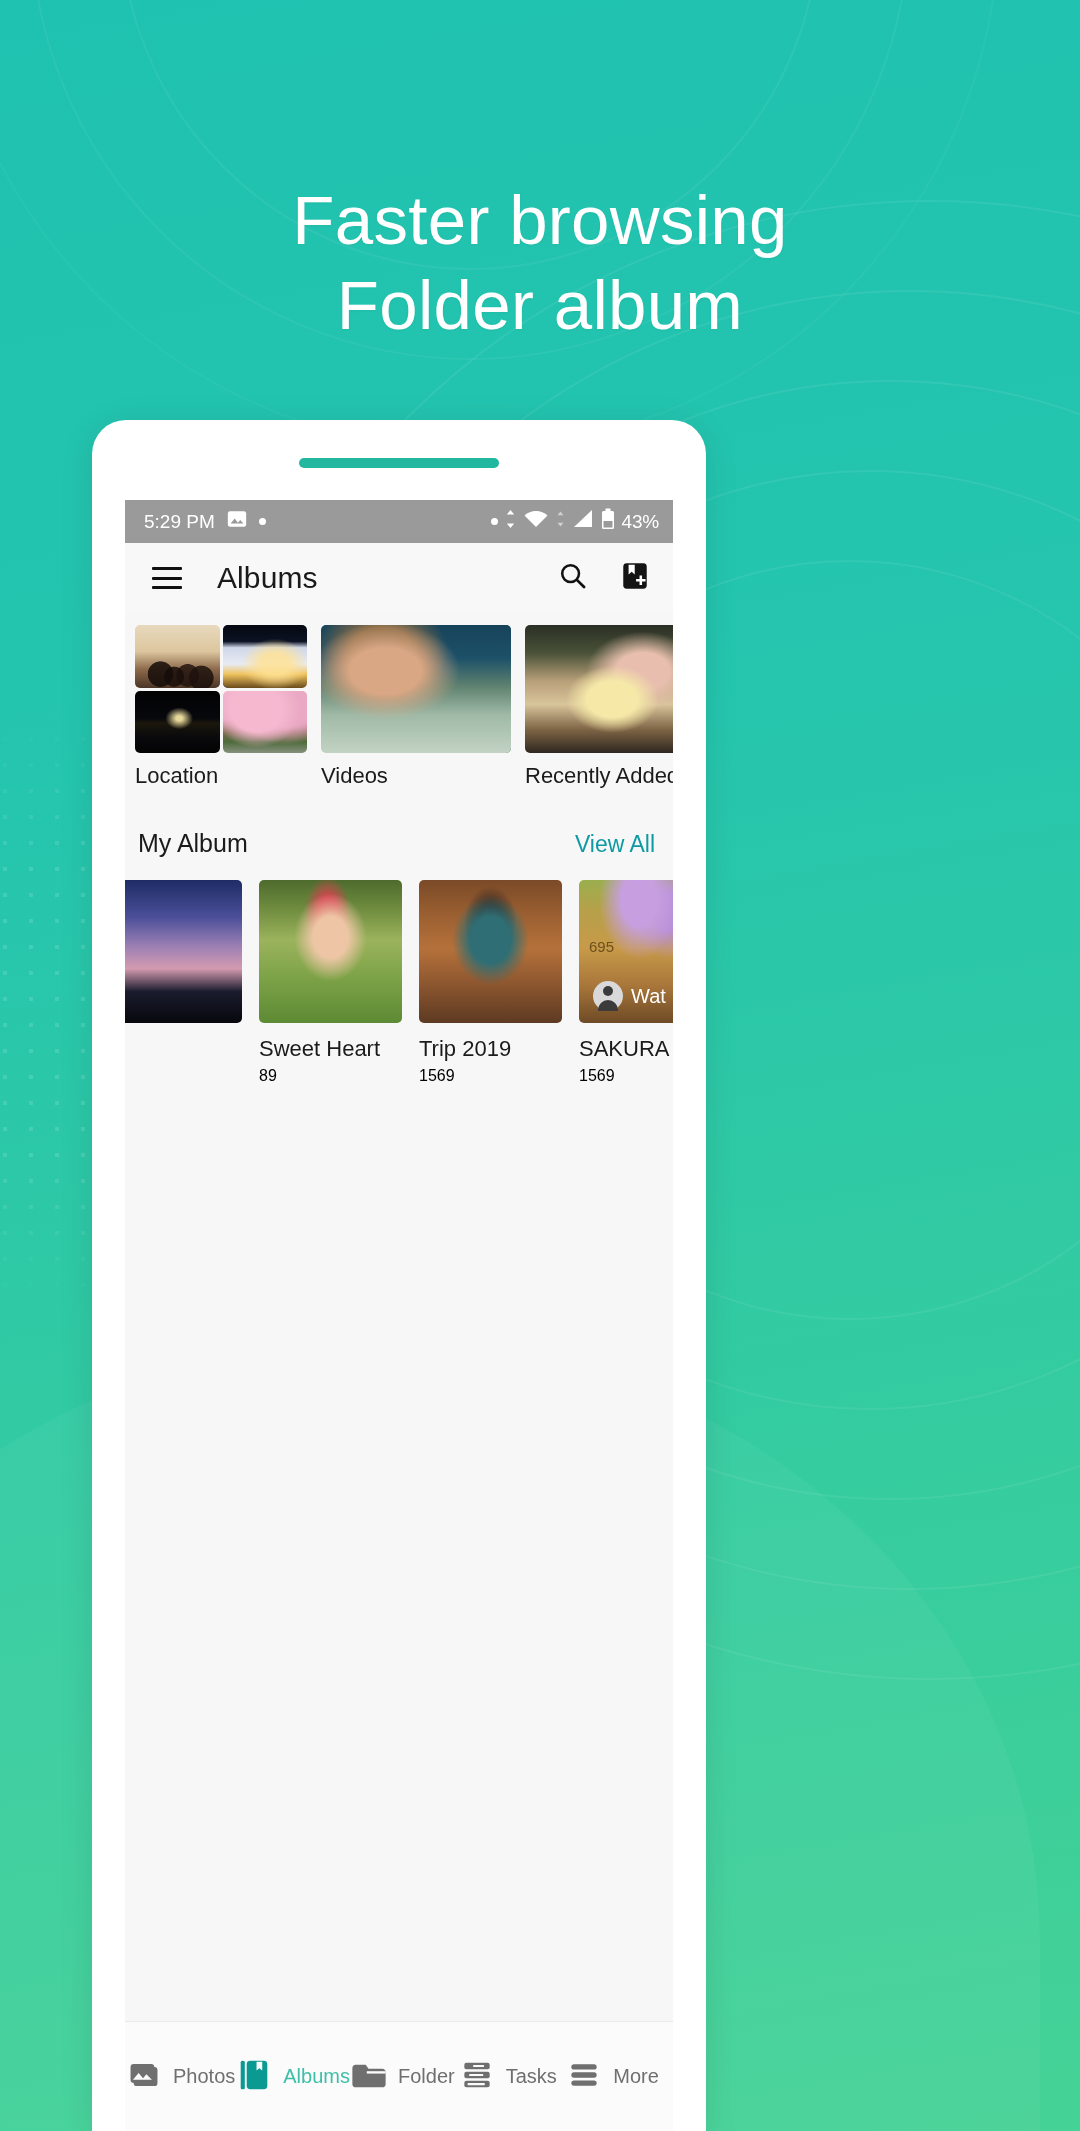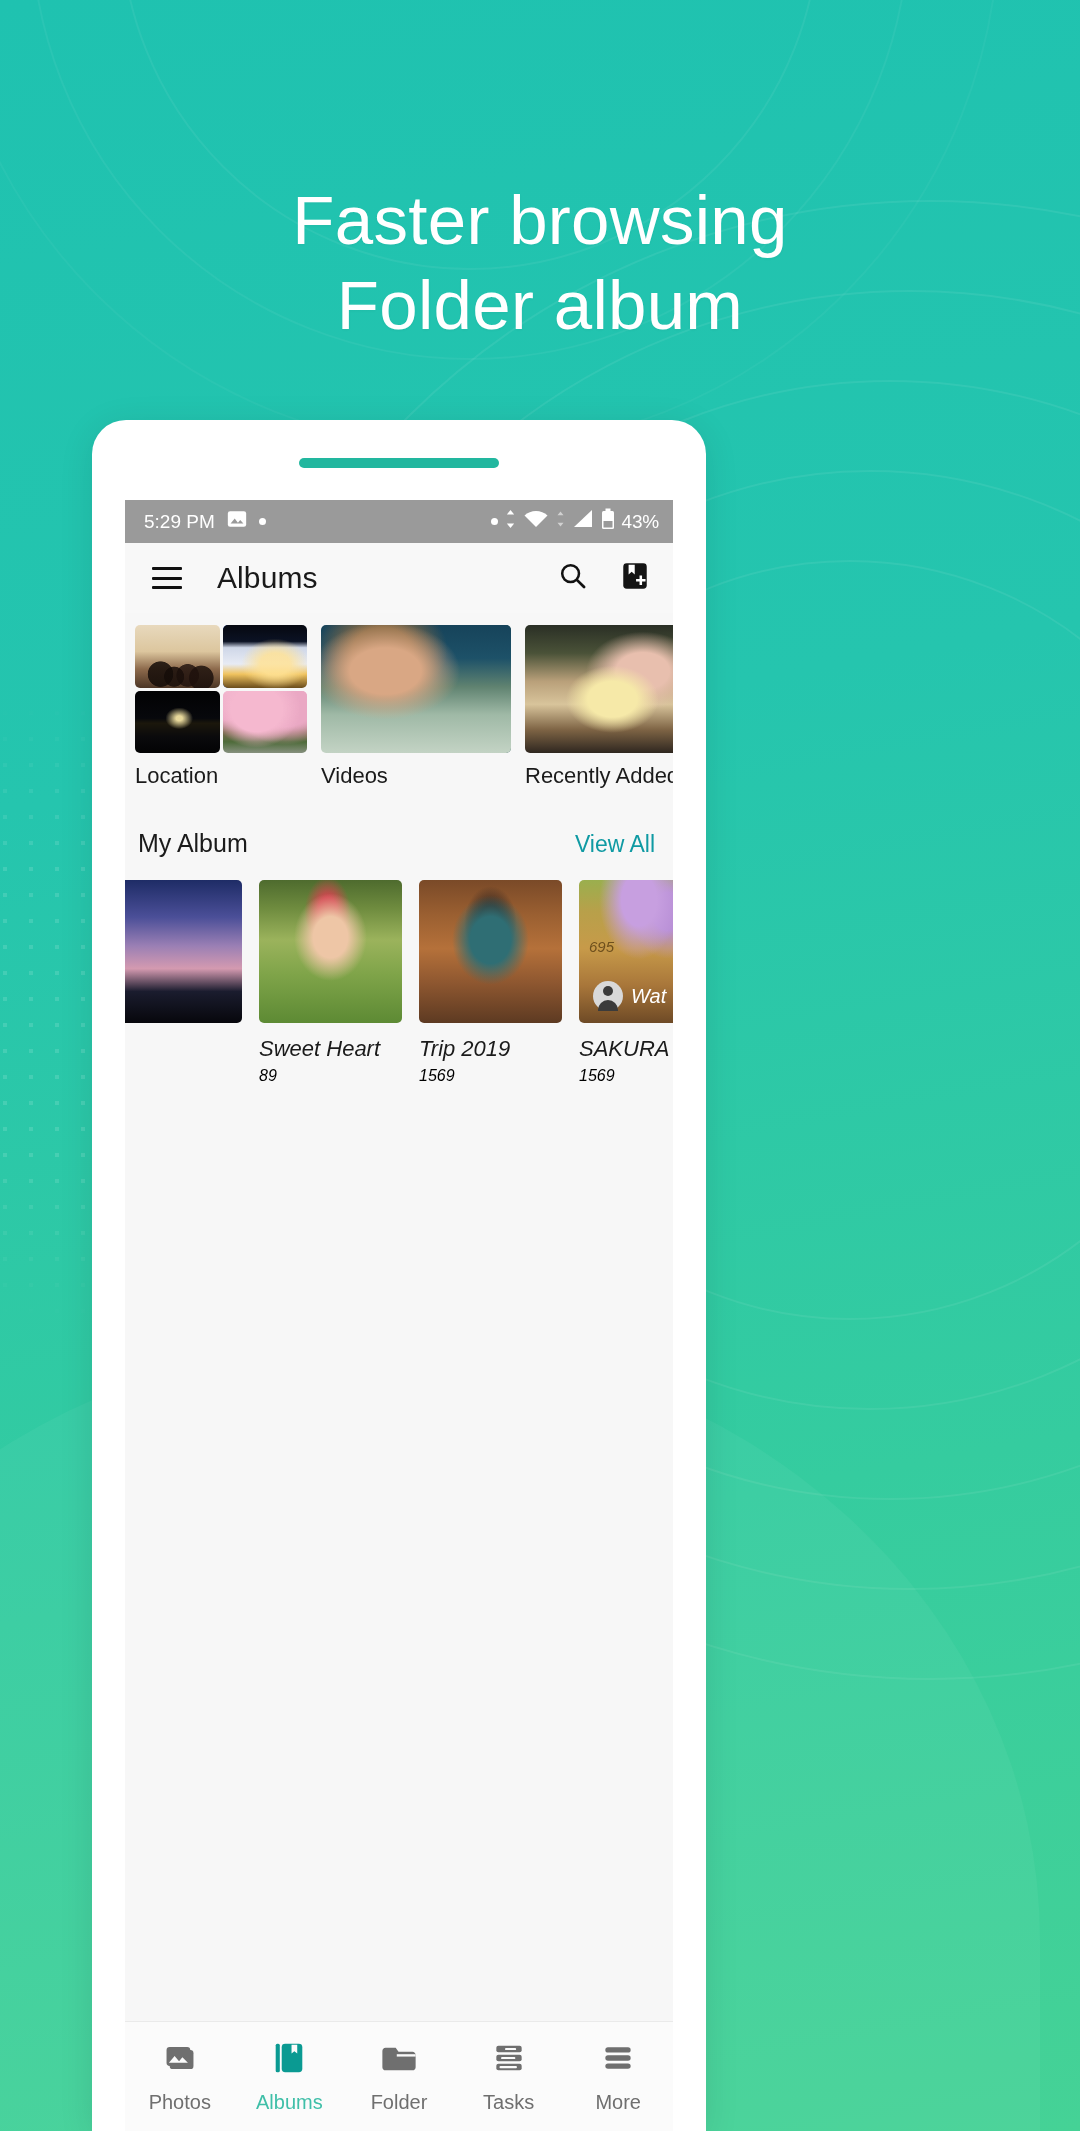--- a/index.html
+++ b/index.html
@@ -170,21 +170,21 @@
   #view-all { margin-left: auto; font-size: 23px; color: #0f9aa3; cursor: pointer; }
 
   
   #album-row {
     display: flex;
     gap: 17px;
     padding: 22px 0 0 0;
     margin-left: -26px;
     overflow: hidden;
   }
-  .album-card { flex: 0 0 auto; width: 143px; font-style: italic; }
+  .album-card { flex: 0 0 auto; width: 143px; }
   .album-thumb {
     width: 143px; height: 143px;
     border-radius: 5px;
     overflow: hidden;
     position: relative;
   }
   .album-name {
     margin-top: 13px;
     font-size: 22px;
     color: #1b1b1b;
@@ -245,21 +245,21 @@
     left: 0; right: 0; bottom: 0;
     height: 110px;
     background: #fbfbfb;
     border-top: 1px solid #eaeaea;
     display: flex;
     align-items: center;
   }
   .nav-item {
     flex: 1 1 0;
     display: flex;
-    flex-direction: column;
+    flex-direction: row;
     align-items: center;
     gap: 10px;
     cursor: pointer;
   }
   .nav-label { font-size: 20px; color: #6f6f6f; }
   .nav-item.active .nav-label { color: #3fbfa8; }
 
   
   .ph { position: absolute; inset: 0; }
   .p-concert { background:

